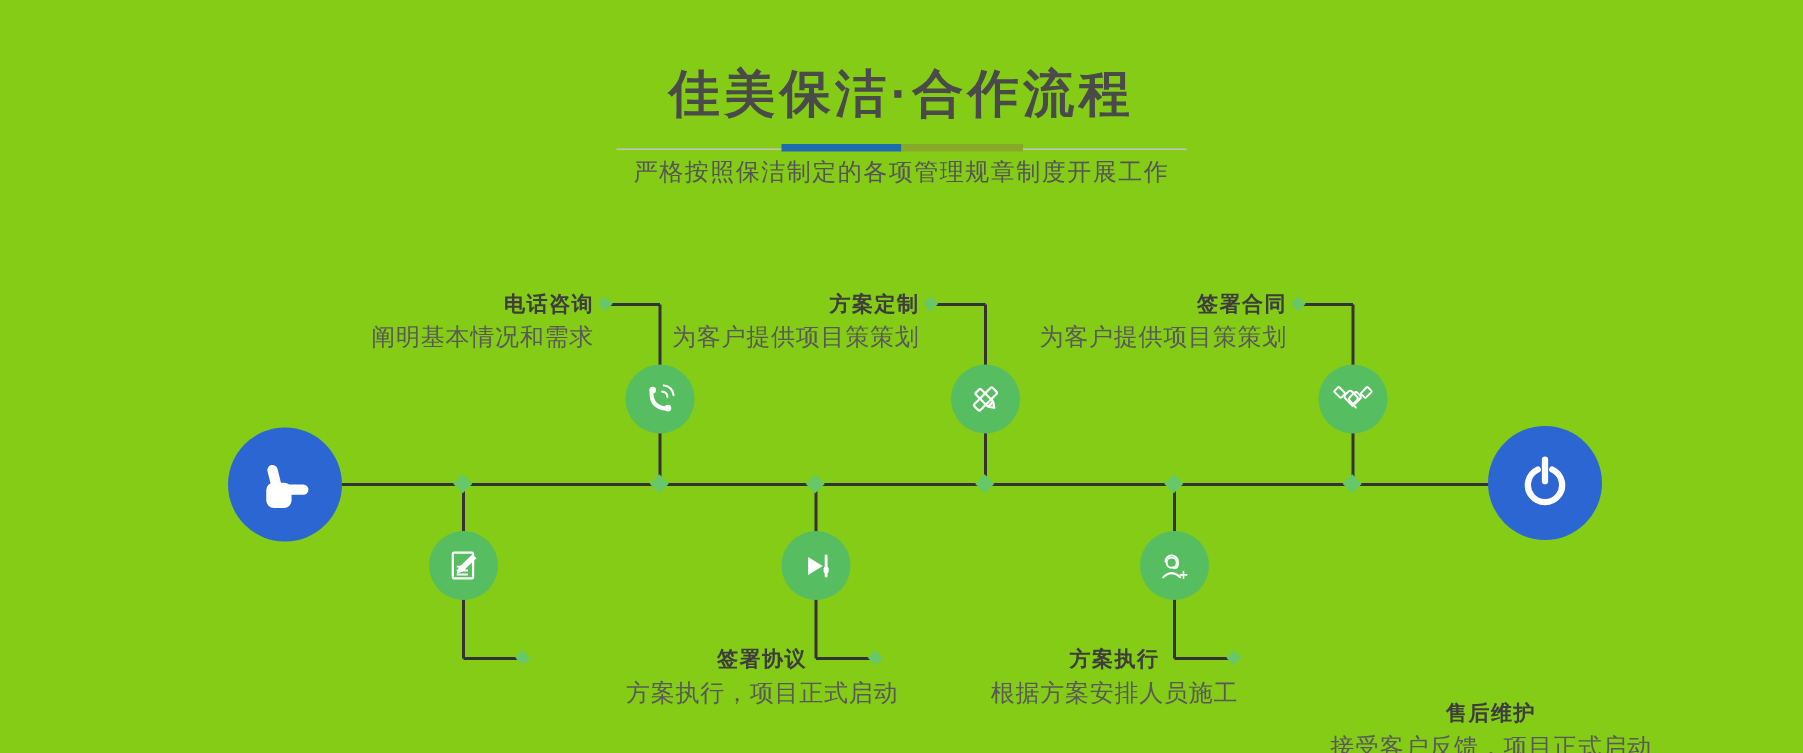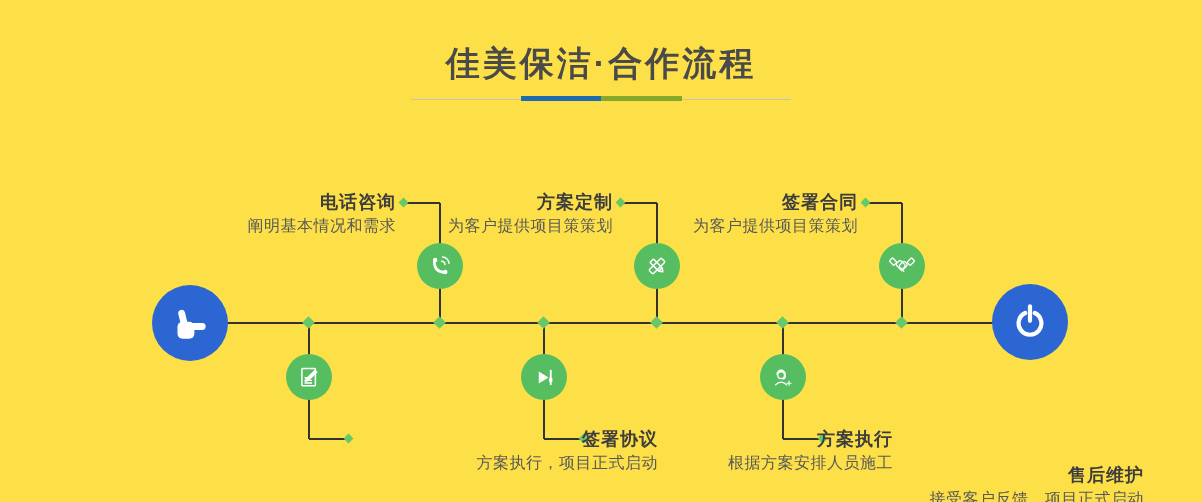--- a/index.html
+++ b/index.html
@@ -1,17 +1,17 @@
 <!DOCTYPE html>
 <html><head>
 <meta charset="utf-8">
 <style>
   html,body{margin:0;padding:0;background:#ffffff;}
   body{font-family:"Liberation Sans","DejaVu Sans",sans-serif;}
-  .canvas{position:relative;width:1202px;height:502px;background:#fde047;overflow:hidden;margin:0 auto;}
+  .canvas{position:relative;width:1202px;height:502px;background:#84cc16;overflow:hidden;margin:0 auto;}
 
   
   .main-title{position:absolute;left:0;top:42px;width:100%;text-align:center;
     font-size:34px;line-height:42px;font-weight:bold;color:#4a4a4a;letter-spacing:3px;}
   .divider-thin{position:absolute;left:411px;top:99px;width:380px;height:0;border-top:1px solid #c3c3c3;}
   .divider-blue{position:absolute;left:521px;top:96px;width:80px;height:5px;background:#1e6cb0;}
   .divider-green{position:absolute;left:601px;top:96px;width:81px;height:5px;background:#87a92a;}
   .subtitle{position:absolute;left:0;top:105px;width:100%;text-align:center;
     font-size:16px;line-height:22px;color:#555555;letter-spacing:1px;}
 
@@ -49,35 +49,36 @@
   .node-blue{width:76px;height:76px;background:#2b66d3;}
   .node-t0{left:417px;top:243px;} .node-t1{left:634px;top:243px;} .node-t2{left:879px;top:243px;}
   .node-b0{left:286px;top:354px;} .node-b1{left:521px;top:354px;} .node-b2{left:760px;top:354px;}
   .node-start{left:152px;top:285px;}
   .node-end{left:992px;top:284px;}
   .node svg{display:block;}
 
   
   .label{position:absolute;width:300px;}
   .label-top{text-align:right;top:190px;}
-  .label-bottom{text-align:right;top:427px;}
+  .label-bottom{text-align:center;top:427px;}
   .label-t0{right:806px;} .label-t1{right:589px;} .label-t2{right:344px;}
   .label-b0{left:358px;} .label-b1{left:593px;} .label-b2{left:844px;margin-top:36px;}
-  .step-title{font-size:18px;line-height:24px;font-weight:bold;color:#3d3d3d;letter-spacing:1px;}
+  .step-title{font-size:14px;line-height:24px;font-weight:bold;color:#3d3d3d;letter-spacing:1px;}
   .step-desc{font-size:16px;line-height:22px;color:#595959;margin-top:1px;letter-spacing:0.5px;}
 </style>
 </head>
 <body>
 
 <div class="canvas">
 
   <div class="main-title">佳美保洁·合作流程</div>
   <div class="divider-thin"></div>
   <div class="divider-blue"></div>
   <div class="divider-green"></div>
+  <div class="subtitle">严格按照保洁制定的各项管理规章制度开展工作</div>
 
   <div class="main-line"></div>
 
   <div class="vline vline-t0"></div>
   <div class="vline vline-t1"></div>
   <div class="vline vline-t2"></div>
   <div class="vline vline-b0"></div>
   <div class="vline vline-b1"></div>
   <div class="vline vline-b2"></div>
   <div class="hline hline-t0"></div>

